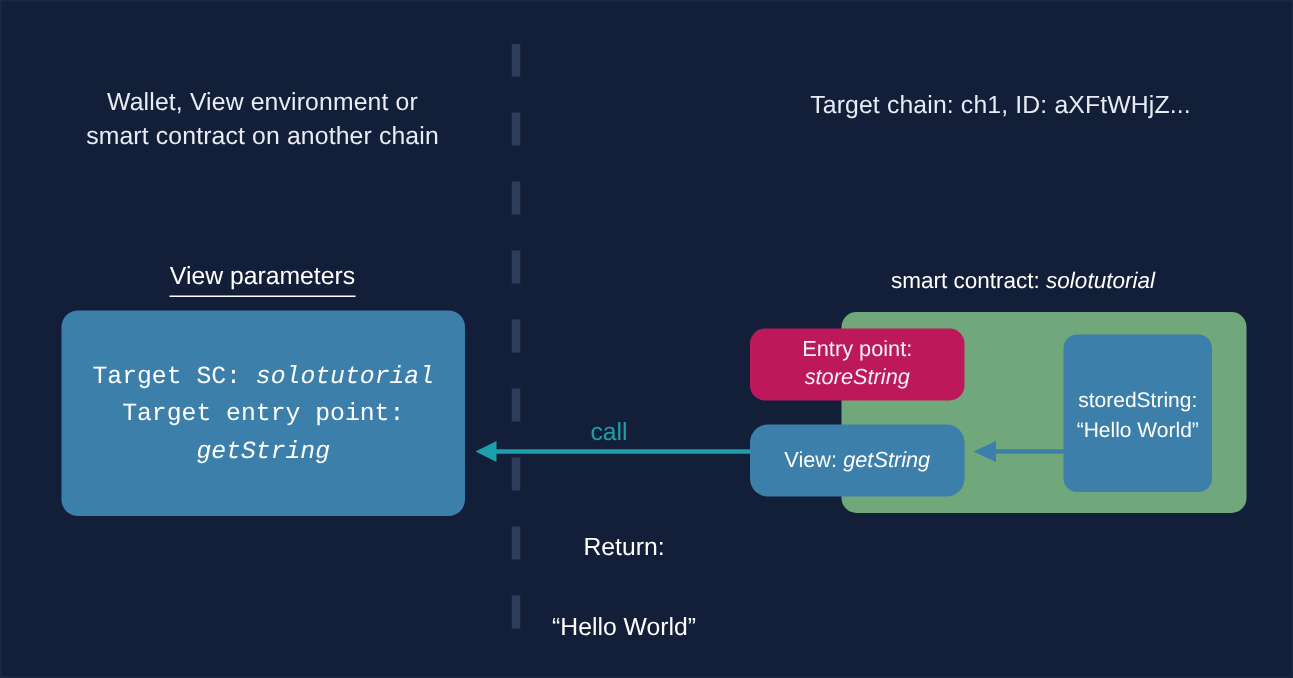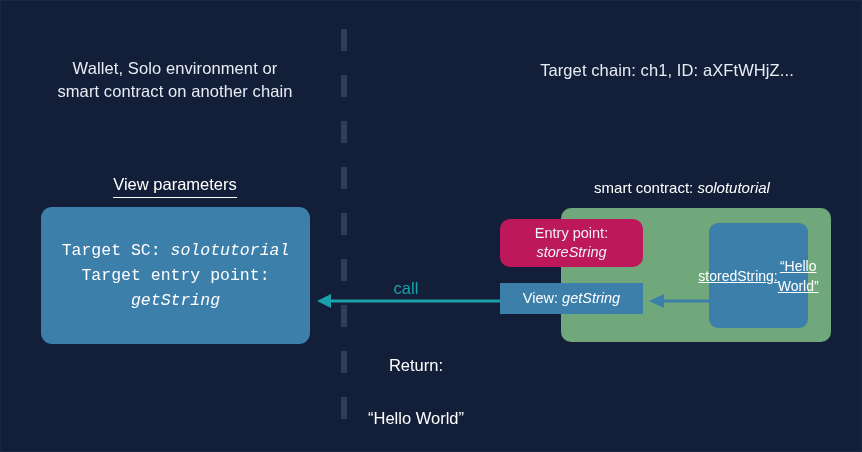--- a/index.html
+++ b/index.html
@@ -137,23 +137,23 @@
   }
   #entry-point-box .lines {
     color: #eef1f7;
     font-size: 14.5px;
     line-height: 19px;
   }
   #view-box {
     left: 499px;
     top: 282px;
     width: 143px;
-    height: 31px;
+    height: 48px;
     background: #3d7fab;
-    border-radius: 0;
+    border-radius: 12px;
   }
   #view-box .lines {
     color: #ffffff;
     font-size: 14.5px;
     line-height: 19px;
   }
   #stored-string-box {
     left: 708px;
     top: 222px;
     width: 99px;
@@ -172,21 +172,21 @@
     width: 62px;
     height: 16px;
   }
 </style>
 </head>
 <body>
 
 <div id="diagram">
 
   <div class="abs col-header ctr" id="left-header" style="flex-direction:column;">
-    <div>Wallet, Solo environment or</div>
+    <div>Wallet, View environment or</div>
     <div>smart contract on another chain</div>
   </div>
 
   <div class="abs col-header ctr" id="right-header">Target chain: ch1, ID: aXFtWHjZ...</div>
 
   <div class="abs" id="divider"></div>
 
   <div class="abs ctr" id="view-params-title">
     <span>View parameters</span>
   </div>
@@ -237,19 +237,19 @@
     </div>
   </div>
 
   <div class="abs ctr" id="view-box">
     <div class="lines">
       <span>View: </span><span class="em">getString</span>
     </div>
   </div>
 
   <div class="abs ctr" id="stored-string-box">
-    <div class="lines ctr" style="flex-direction:row;text-decoration:underline;">
+    <div class="lines ctr" style="flex-direction:column;">
       <div>storedString:</div>
       <div>“Hello World”</div>
     </div>
   </div>
 
 </div>
 
 </body></html>

